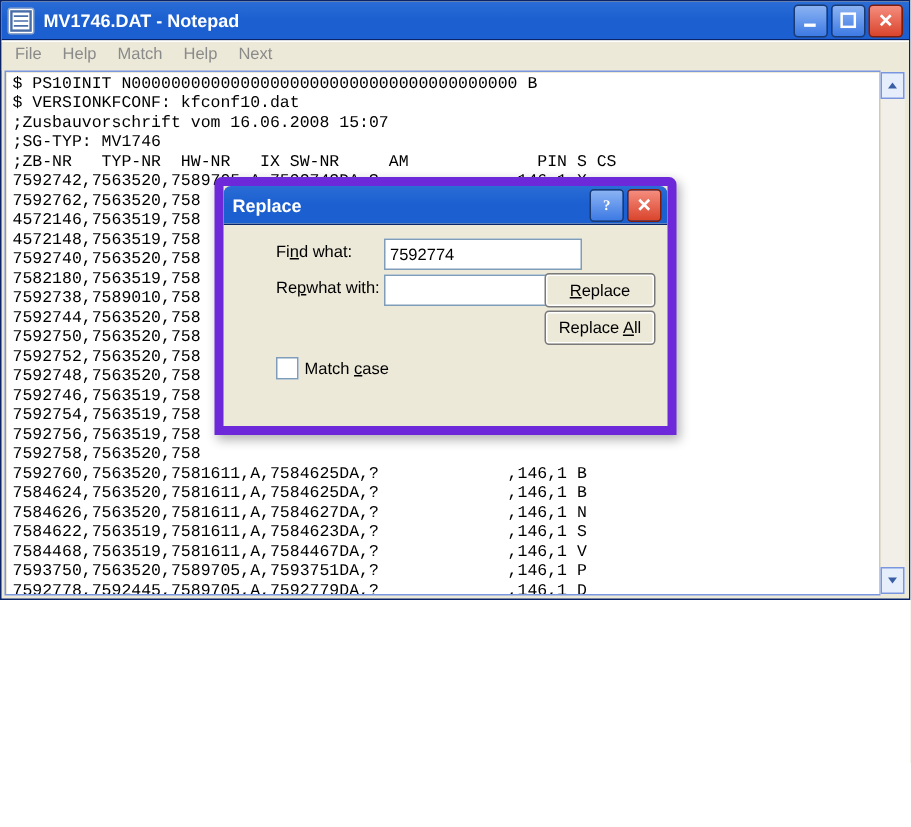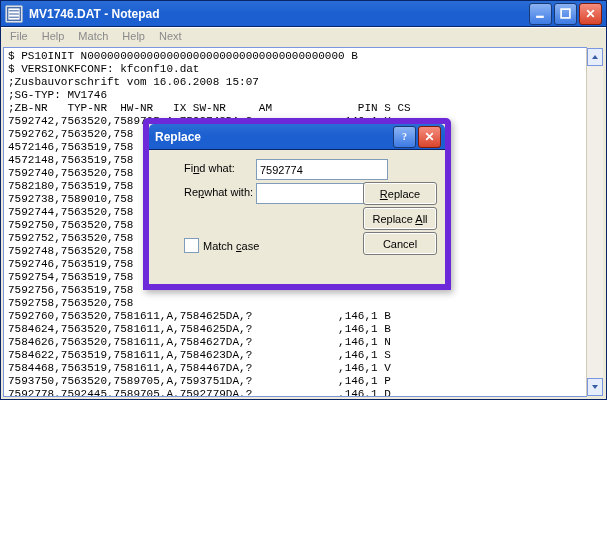--- a/index.html
+++ b/index.html
@@ -158,19 +158,16 @@
         <div class="cb"></div>
         <span><span>Match </span><span class="und">c</span><span>ase</span></span>
       </div>
 
       <div class="btn" style="top:32px;">
           <span><span class="und">R</span><span>eplace</span></span>
         </div>
       <div class="btn" style="top:57px;align-items:center;">
           <span><span>Replace </span><span class="und">A</span><span>ll</span></span>
         </div>
-      <div class="btn" style="top:82px;">
-          <span>Cancel</span>
-        </div>
     </div>
   </div>
 
 </div>
 
 </body></html>

